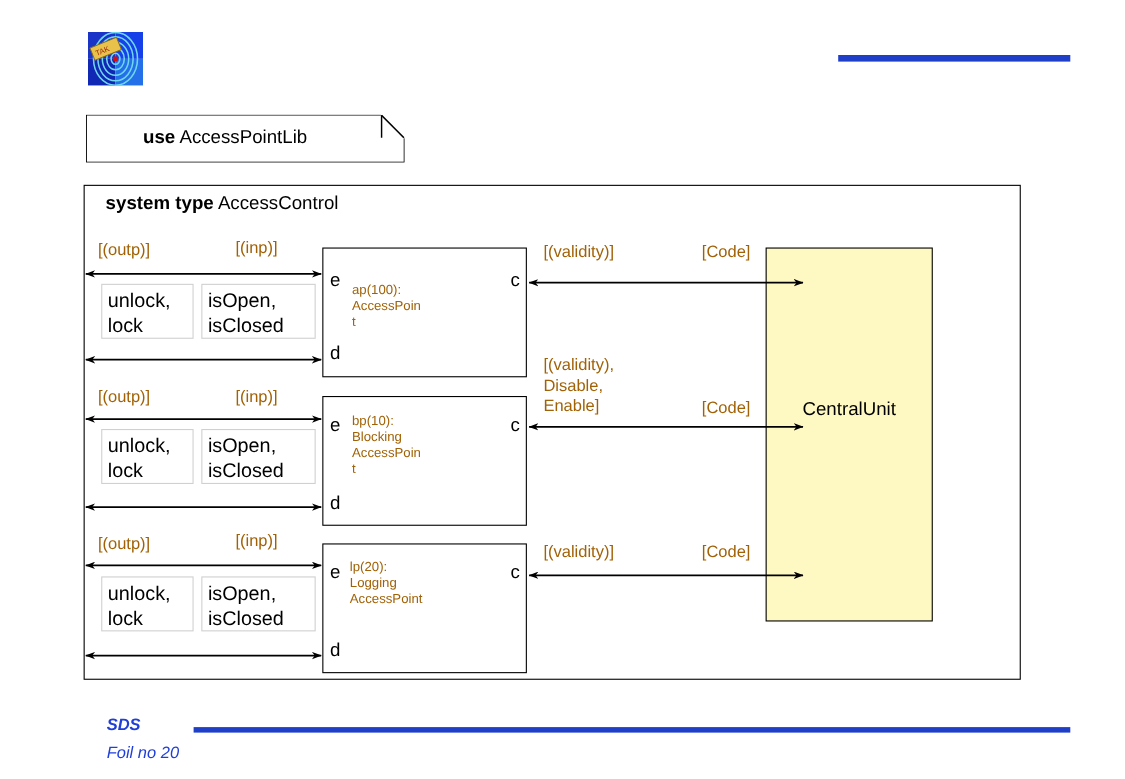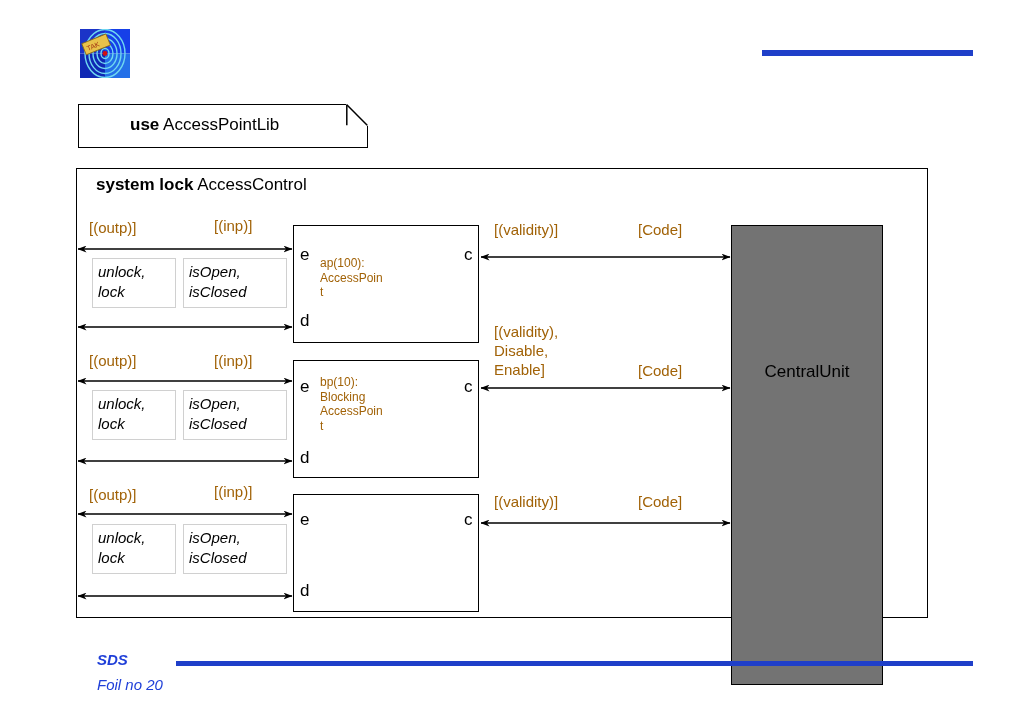--- a/index.html
+++ b/index.html
@@ -81,23 +81,23 @@
     line-height: 1.22;
   }
   .port-letter {
     position: absolute;
     font-size: 17px;
     color: #000;
   }
 
   
   #central-unit {
-    left: 731px; top: 225px; width: 152px; height: 460px;
-    border: 1.5px solid #000;
-    background: #737373;
+    left: 696px; top: 225px; width: 152px; height: 340px;
+    border: 1.5px solid #000;
+    background: #fef9c3;
     box-sizing: border-box;
   }
   #central-unit-label {
     position: absolute;
     left: 0; right: 0; top: 136px;
     text-align: center;
     font-size: 17px; color: #000;
   }
 
   
@@ -111,25 +111,24 @@
 
   
   .sigbox {
     position: absolute;
     border: 1.5px solid #d0d0d0;
     background: #fff;
     box-sizing: border-box;
   }
   .sigtext {
     position: absolute;
-    font-size: 15px;
+    font-size: 18px;
     color: #000;
     line-height: 1.3;
     white-space: pre-line;
-    font-style: italic;
   }
 
   
   #arrows {
     left: 0; top: 0; width: 1023px; height: 708px;
     pointer-events: none;
   }
 
   
   #footer-sds {
@@ -183,21 +182,21 @@
       <path d="M0.8 0.8 L0.8 21.2" stroke="#000" stroke-width="1.5" fill="none"></path>
     </svg>
     <div class="note-text">
       <span class="b">use</span><span> </span><span>AccessPointLib</span>
     </div>
   </div>
 
   <div id="system-box" class="abs"></div>
 
   <div id="system-title" class="abs">
-    <span class="b">system lock</span><span> </span><span>AccessControl</span>
+    <span class="b">system type</span><span> </span><span>AccessControl</span>
   </div>
 
   <div class="dlabel abs" style="left:89px; top:219px;">[(outp)]</div>
   <div class="dlabel abs" style="left:214px; top:217px;">[(inp)]</div>
 
   <div class="sigbox abs" style="left:92px; top:258px; width:84px; height:50px;"></div>
   <div class="sigtext abs" style="left:98px; top:262px;">unlock,
 lock</div>
 
   <div class="sigbox abs" style="left:183px; top:258px; width:104px; height:50px;"></div>
@@ -248,20 +247,23 @@
 lock</div>
 
   <div class="sigbox abs" style="left:183px; top:524px; width:104px; height:50px;"></div>
   <div class="sigtext abs" style="left:189px; top:528px;">isOpen,
 isClosed</div>
 
   <div class="comp-box abs" style="left:293px; top:494px; width:186px; height:118px;"></div>
   <div class="port-letter" style="left:300px; top:510px;">e</div>
   <div class="port-letter" style="left:300px; top:581px;">d</div>
   <div class="port-letter" style="left:464px; top:510px;">c</div>
+  <div class="comp-name" style="left:318px; top:508px; width:155px; white-space:pre-line;">lp(20):
+Logging
+AccessPoint</div>
 
   <div class="dlabel abs" style="left:494px; top:493px;">[(validity)]</div>
   <div class="dlabel abs" style="left:638px; top:493px;">[Code]</div>
 
   <div id="central-unit" class="abs">
     <div id="central-unit-label">CentralUnit</div>
   </div>
 
   <svg id="arrows" class="abs">
     <defs>

